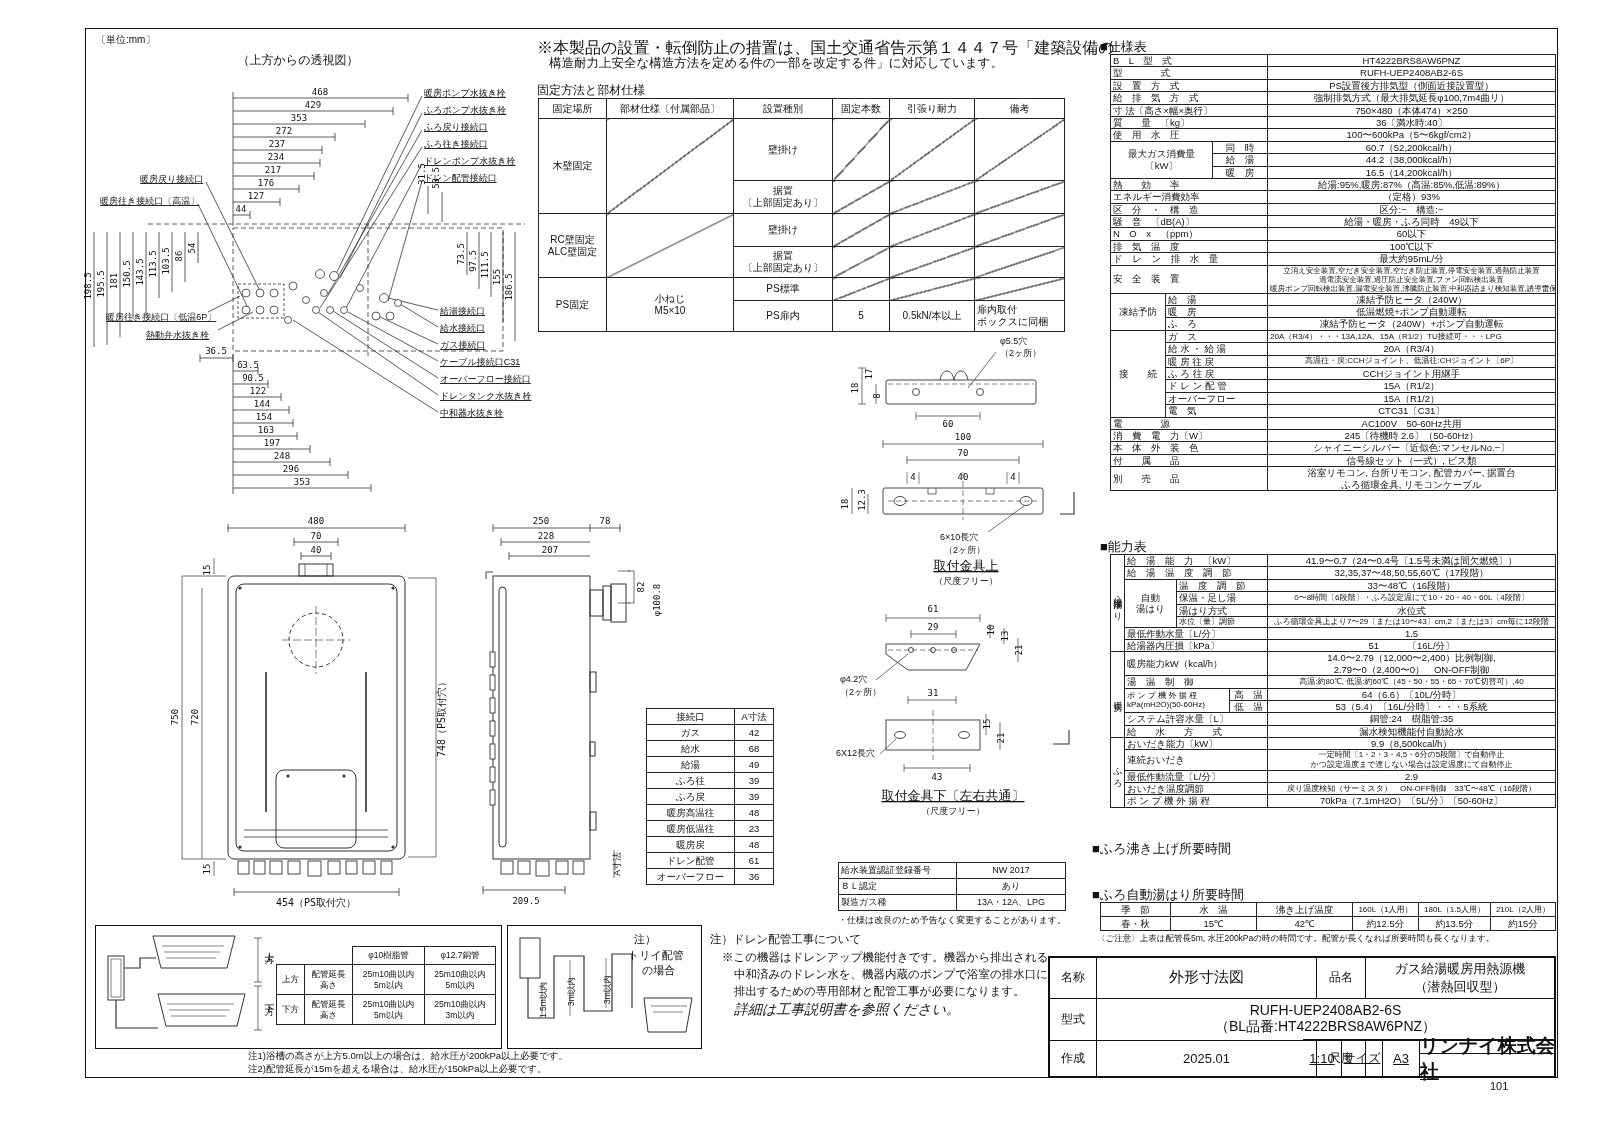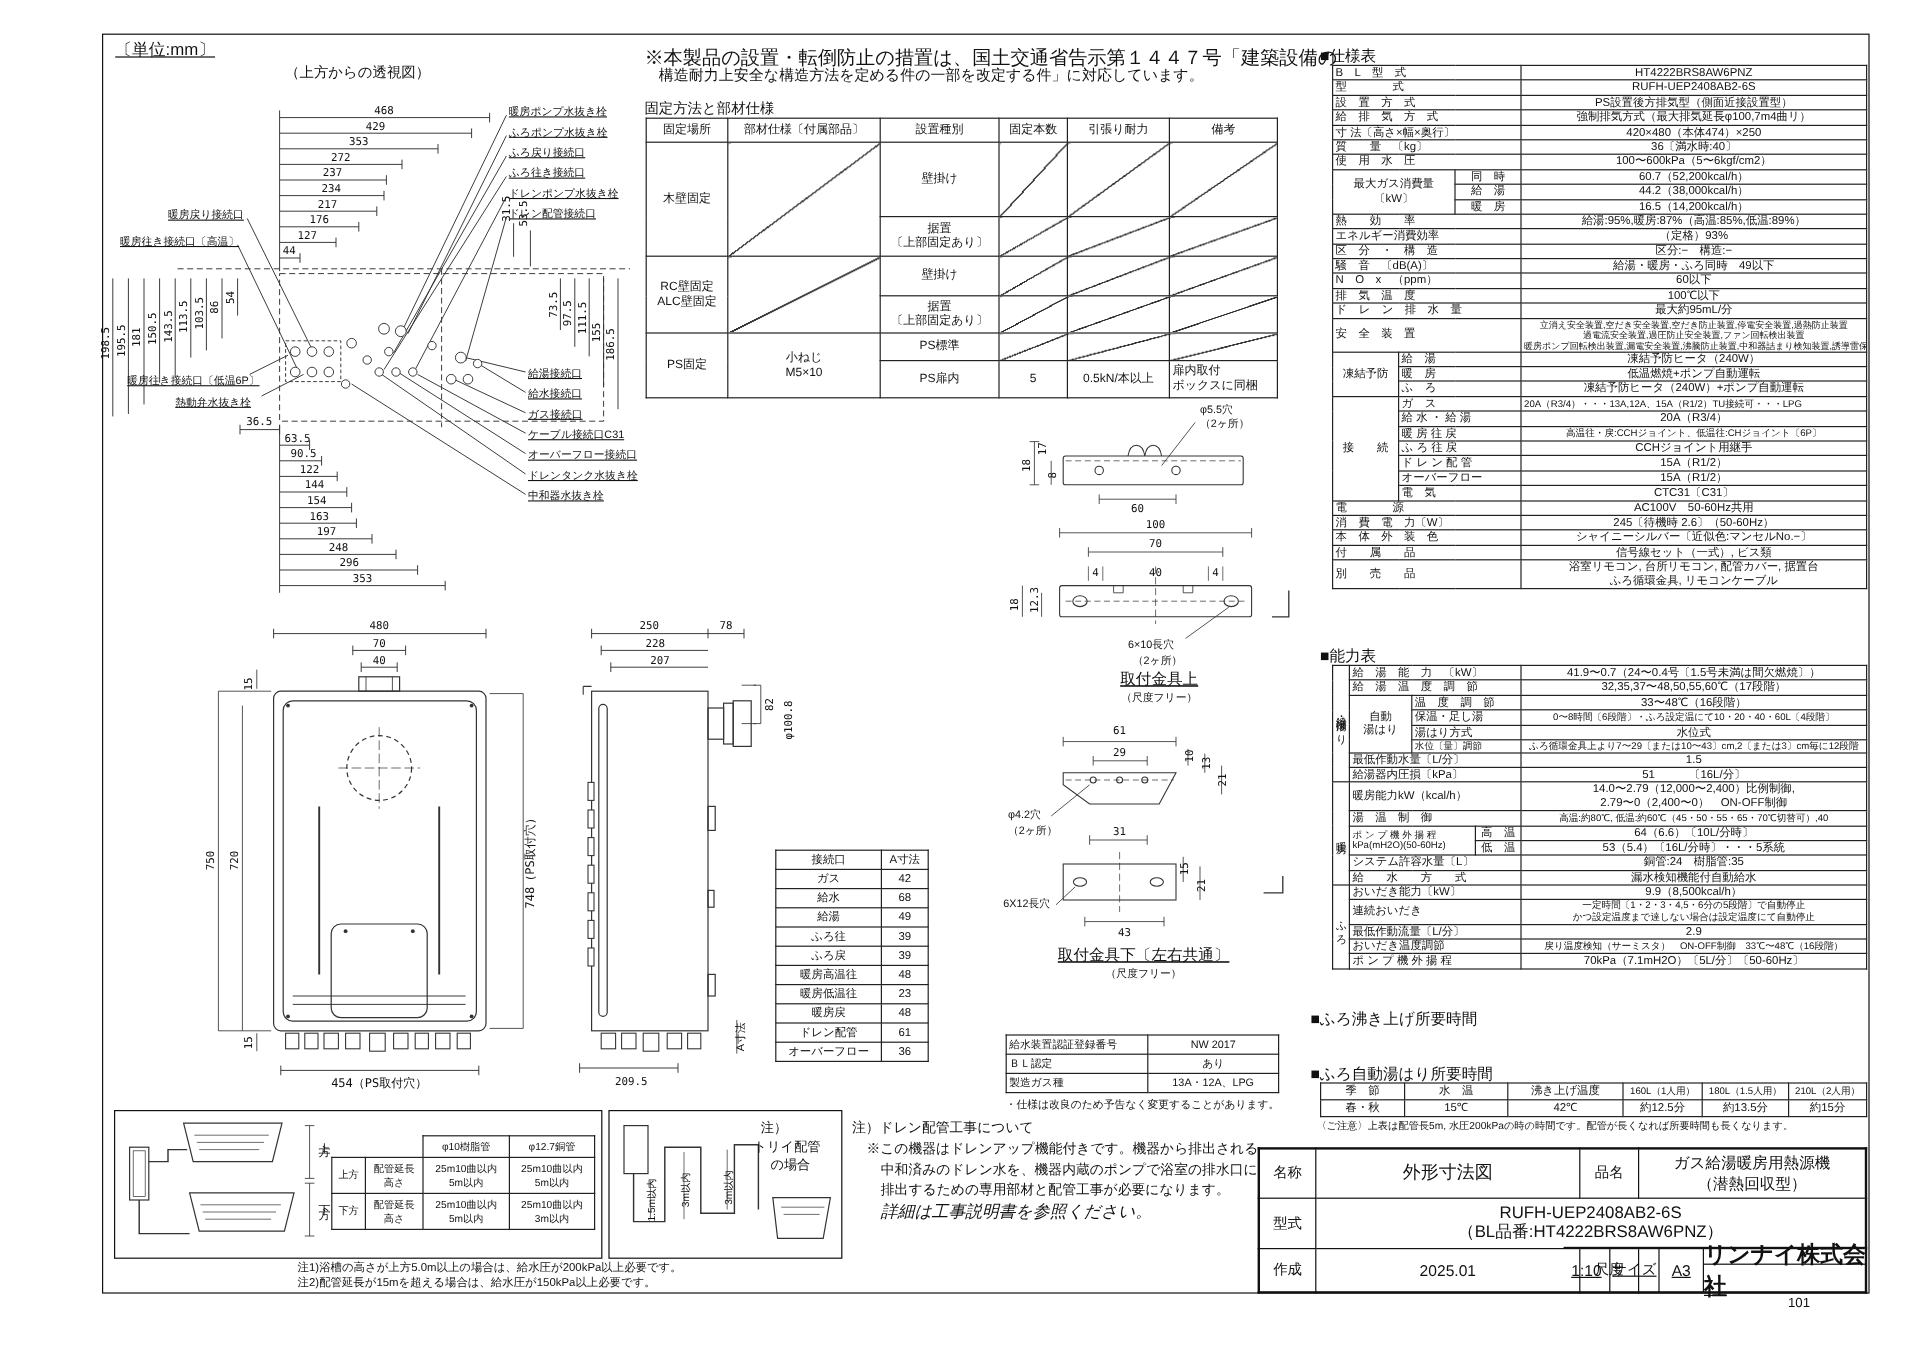--- a/index.html
+++ b/index.html
@@ -27,21 +27,21 @@
 .hd{font-size:13px;}
 .note{font-size:9.5px;white-space:nowrap;}
 #tblock{border:2px solid #111;border-collapse:collapse;}
 #tblock td{border:1.5px solid #111;text-align:center;vertical-align:middle;padding:0 3px;}
 </style>
 </head>
 <body>
 
 <div id="sheet">
 <div class="abs frame" style="left:85px;top:28px;width:1471px;height:1048px;"></div>
-<div class="abs txt" style="left:92px;top:33px;font-size:14px;background:#fff;padding:0 4px;text-decoration:underline;">〔単位:mm〕</div>
+<div class="abs txt" style="left:92px;top:33px;font-size:10px;background:#fff;padding:0 4px;">〔単位:mm〕</div>
 <div class="abs txt" style="left:1490px;top:1080px;font-size:11px;">101</div>
 
 <svg class="abs" style="left:88px;top:46px;" width="445" height="470">
  <text class="lab" x="210" y="18" text-anchor="middle" style="font-size:12px">（上方からの透視図）</text>
  <g stroke="#333" stroke-width="0.8" fill="none">
   <path d="M145 46V180"></path>
   <path d="M145 52H320M320 48V56"></path>
         <path d="M145 65H305M305 61V69"></path>
         <path d="M145 78H277M277 74V82"></path>
   <path d="M145 91H247M247 87V95"></path>
@@ -280,21 +280,21 @@
  <tr>
           <td colspan="3" class="lt">設　置　方　式</td>
           <td>PS設置後方排気型（側面近接設置型）</td>
         </tr>
  <tr>
           <td colspan="3" class="lt">給　排　気　方　式</td>
           <td>強制排気方式（最大排気延長φ100,7m4曲リ）</td>
         </tr>
  <tr>
           <td colspan="3" class="lt">寸 法〔高さ×幅×奥行〕</td>
-          <td>420×480（本体474）×250</td>
+          <td>750×480（本体474）×250</td>
         </tr>
  <tr>
           <td colspan="3" class="lt">質　　量　〔kg〕</td>
           <td>36〔満水時:40〕</td>
         </tr>
  <tr>
           <td colspan="3" class="lt">使　用　水　圧</td>
           <td>100〜600kPa（5〜6kgf/cm2）</td>
         </tr>
  <tr>

